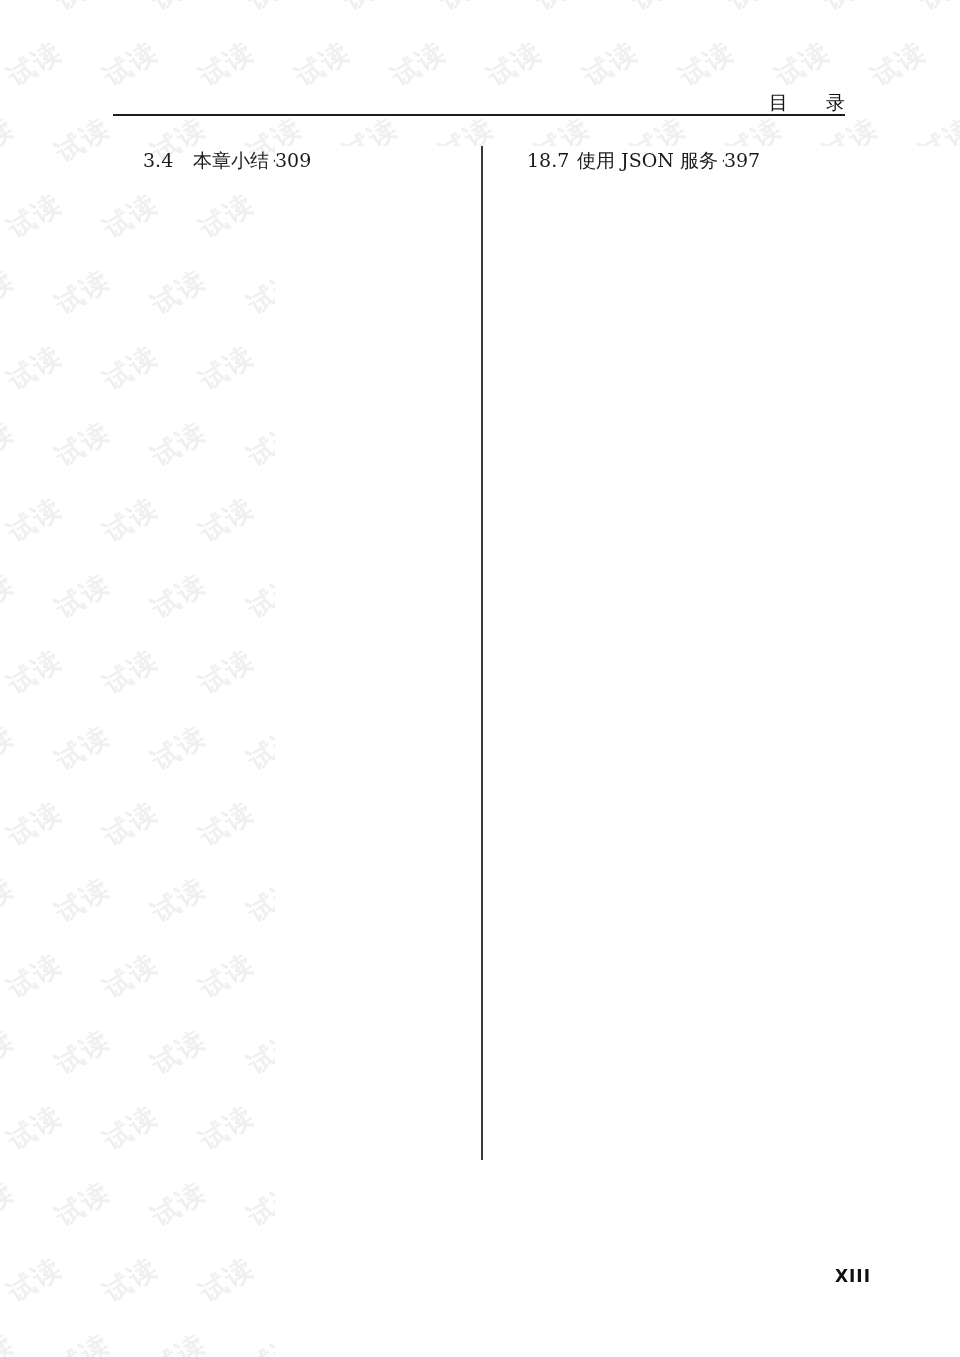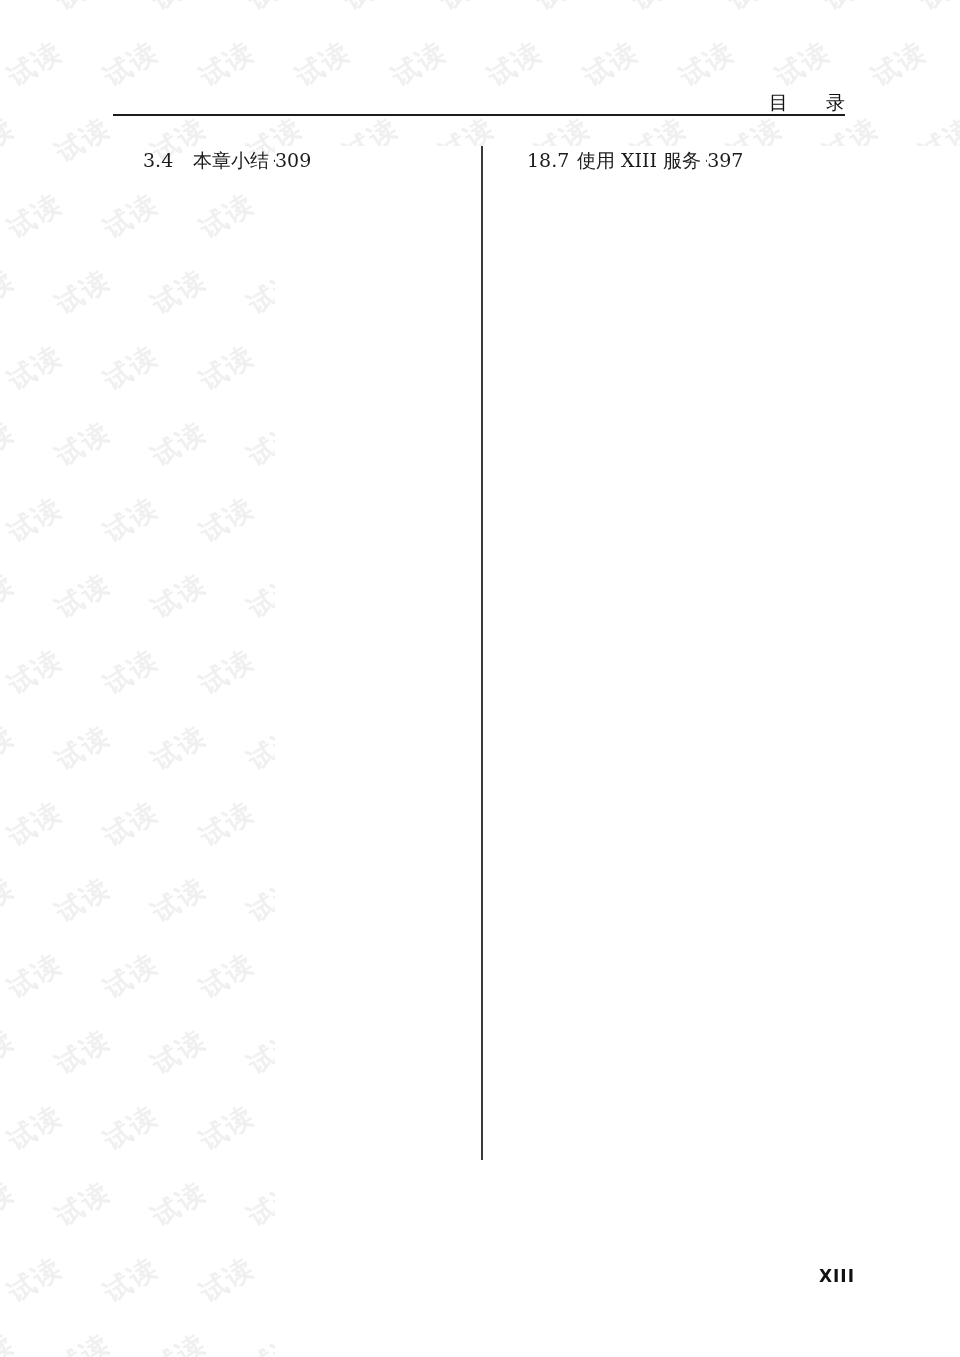--- a/index.html
+++ b/index.html
@@ -46,21 +46,21 @@
   .row .num   { flex:none; white-space:nowrap; }
   .row .title { flex:none; white-space:nowrap; }
   .row .leader{ flex:1 1 0; min-width:0; overflow:hidden; white-space:nowrap;
                 padding:0 3px; letter-spacing:1px; }
   .row .page  { flex:none; white-space:nowrap; }
 
   .row.section .num { margin-left:30px; width:50px; }
 
   
   .page-number {
-    position:absolute; right:105px; top:1266px;
+    position:absolute; right:89px; top:1266px;
     font-family:"DejaVu Sans","Liberation Sans",sans-serif;
     font-weight:bold; font-size:17px; letter-spacing:1px;
     color:#111; z-index:2;
   }
 </style>
 </head>
 <body>
 
 <div class="page">
   <div class="watermark-layer" id="watermark-layer">
@@ -274,20 +274,20 @@
         <span class="num">3.4</span>
         <span class="title">本章小结</span>
         <span class="leader">········································································</span>
         <span class="page">309</span>
       </div>
     </div>
   <div class="divider"></div>
   <div class="col col-right" id="col-right">
       <div class="row section">
         <span class="num">18.7</span>
-        <span class="title">使用 XIII 服务</span>
+        <span class="title">使用 JSON 服务</span>
         <span class="leader">········································································</span>
         <span class="page">397</span>
       </div>
     </div>
 
   <span class="page-number">XIII</span>
 </div>
 
 </body></html>

